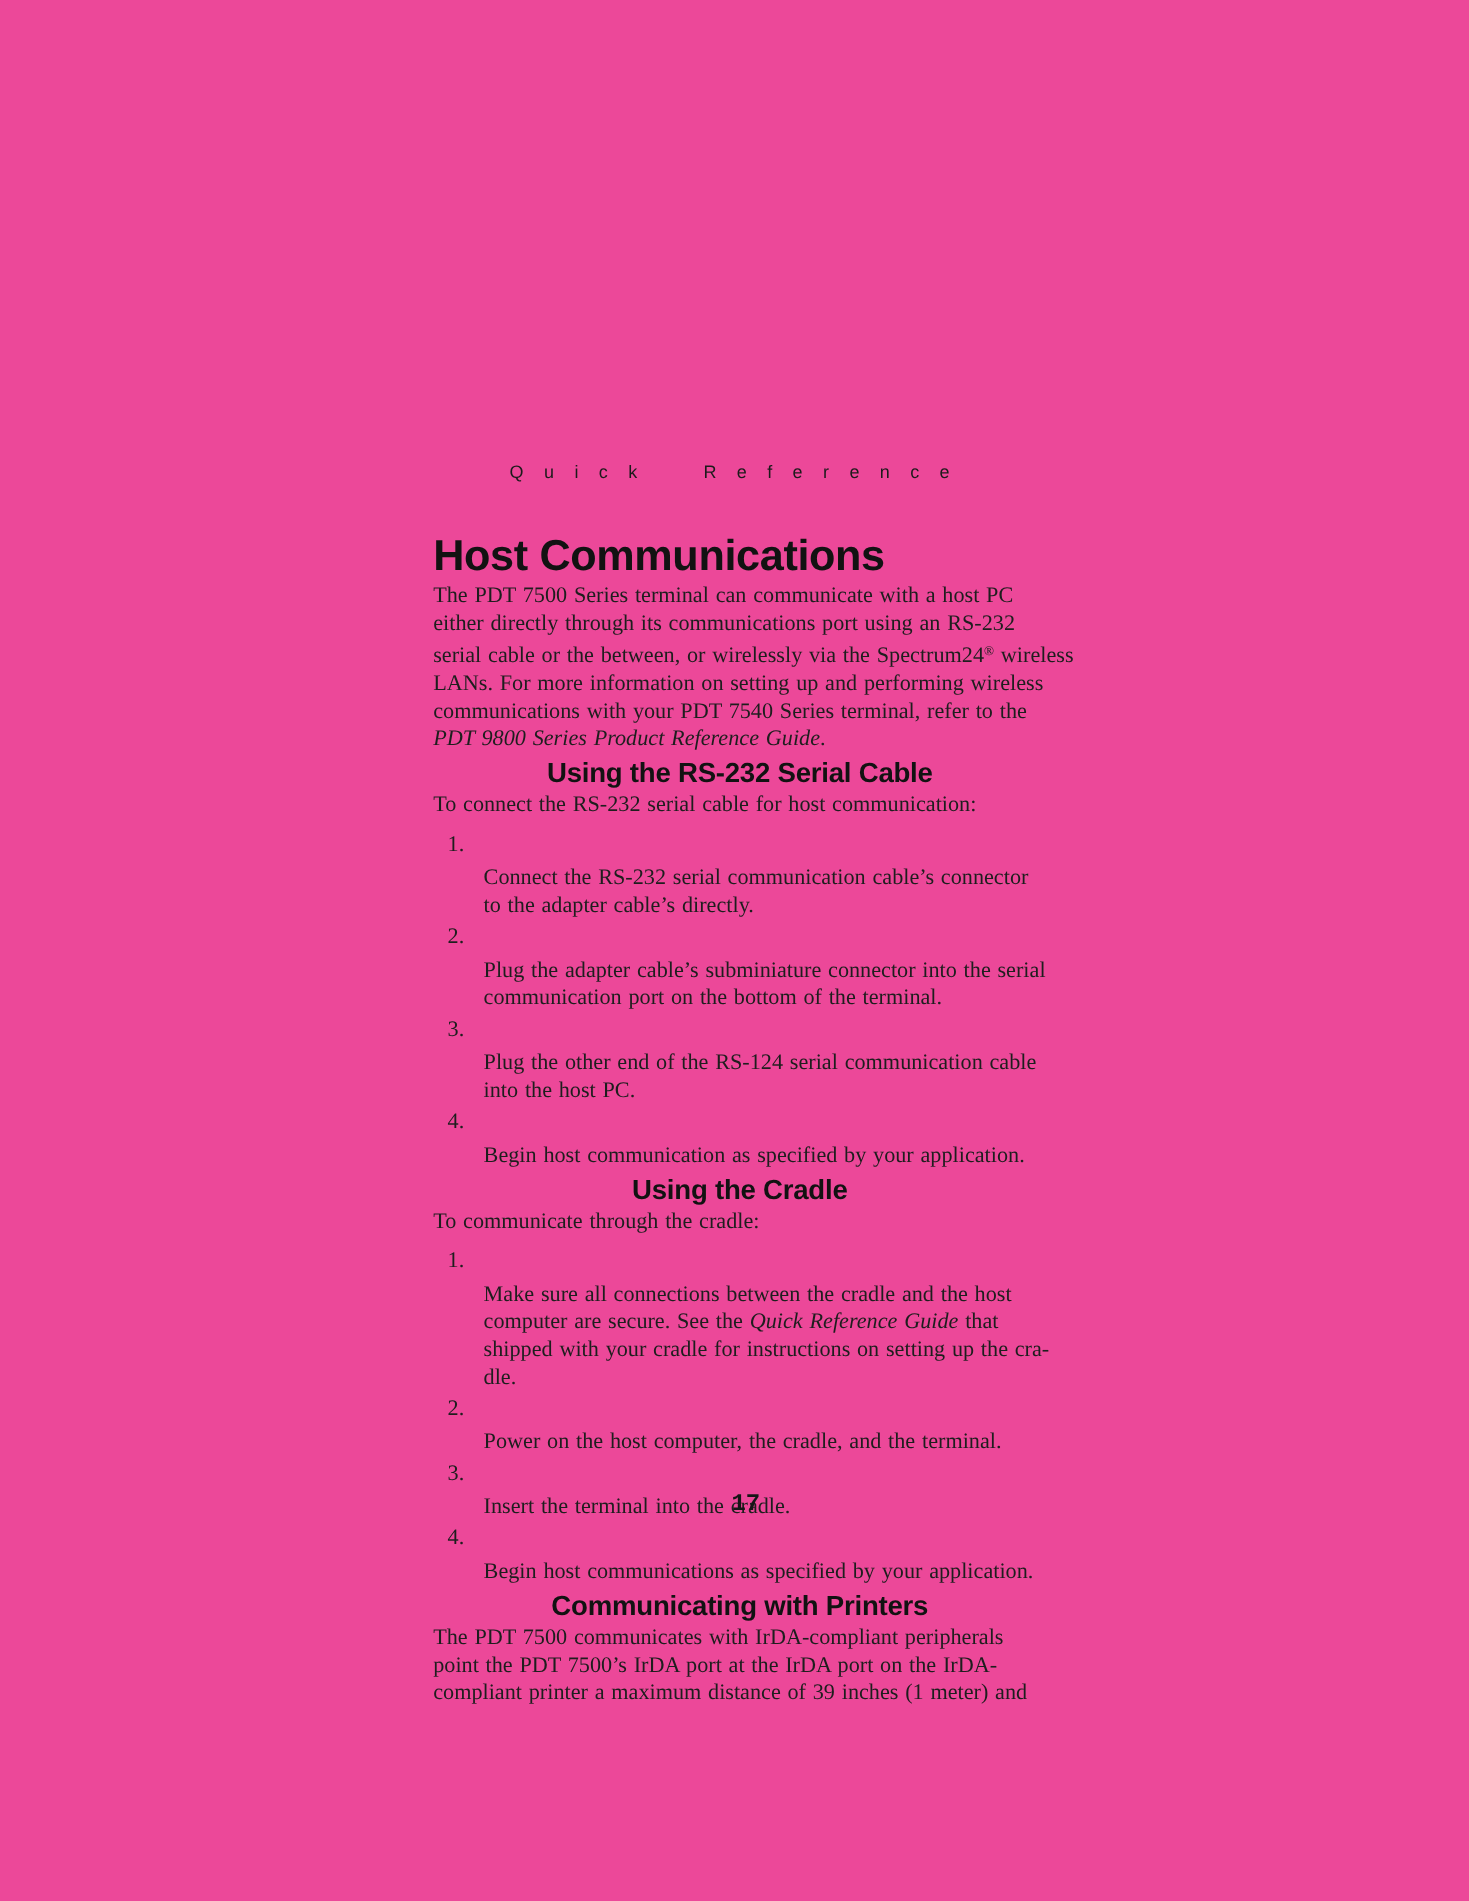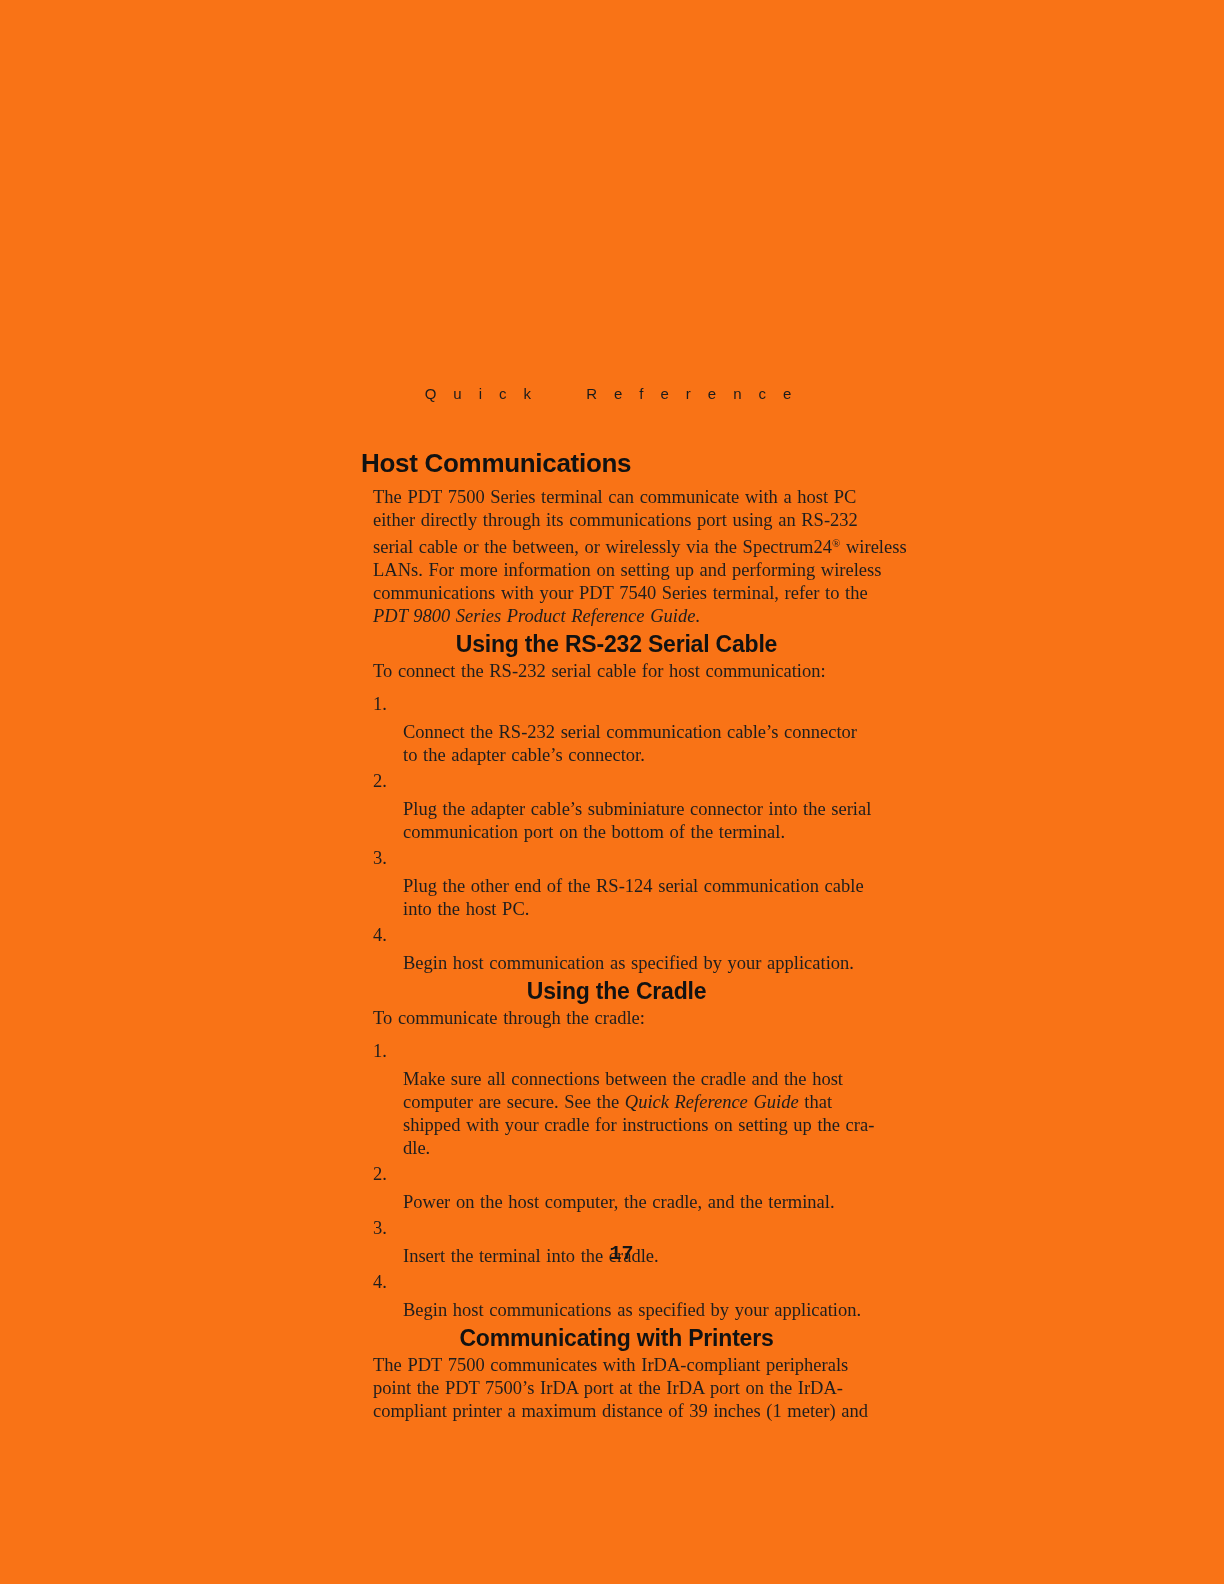--- a/index.html
+++ b/index.html
@@ -1,21 +1,21 @@
 <!DOCTYPE html>
 <html><head>
 <meta charset="utf-8">
 <title>Quick Reference — Page 17</title>
 <style>
   html, body { margin: 0; padding: 0; background: #ffffff; }
   .page {
     position: relative;
     width: 1224px;
     height: 1584px;
-    background: #f97316;
+    background: #ec4899;
     font-family: "Liberation Serif", serif;
     color: #1e1e1e;
     overflow: hidden;
   }
   .running-head {
     position: absolute;
     top: 384px;
     left: 361px;
     width: 511px;
     text-align: center;
@@ -32,39 +32,39 @@
     left: 361px;
     top: 449px;
     width: 511px;
     font-size: 18.5px;
     line-height: 23px;
     word-spacing: 1px;
   }
   .content h1 {
     font-family: "Liberation Sans", sans-serif;
     font-weight: 700;
-    font-size: 26px;
+    font-size: 36px;
     line-height: 28px;
     letter-spacing: -0.3px;
     word-spacing: 0;
     color: #121212;
     margin: 0 0 9px 0;
   }
   .content h2 {
     font-family: "Liberation Sans", sans-serif;
     font-weight: 700;
     font-size: 23px;
     line-height: 24px;
     letter-spacing: -0.2px;
     word-spacing: 0;
     color: #121212;
     margin: 4px 0 2px 0;
     text-align: center;
   }
-  .para { margin: 4px 0 0 12px; }
+  .para { margin: 4px 0 0 0; }
   .line { white-space: nowrap; }
   .ol { margin: 10px 0 4px 0; }
   .li { display: flex; }
   .li + .li { margin-top: 3px; }
   .li-num { flex: none; width: 30px; margin-left: 12px; }
   .li-text { flex: none; margin-top: 28px; }
   .it { font-style: italic; }
   .sup { font-size: 11px; vertical-align: 6px; word-spacing: 0; }
   .page-number {
     position: absolute;
@@ -98,21 +98,21 @@
       </div>
       <h2>Using the RS-232 Serial Cable</h2>
       <div class="para">
         <div class="line"><span>To connect the RS-232 serial cable for host communication:</span></div>
       </div>
       <div class="ol">
         <div class="li">
           <div class="li-num">1.</div>
           <div class="li-text">
             <div class="line"><span>Connect the RS-232 serial communication cable’s connector</span></div>
-            <div class="line"><span>to the adapter cable’s connector.</span></div>
+            <div class="line"><span>to the adapter cable’s directly.</span></div>
           </div>
         </div>
         <div class="li">
           <div class="li-num">2.</div>
           <div class="li-text">
             <div class="line"><span>Plug the adapter cable’s subminiature connector into the serial</span></div>
             <div class="line"><span>communication port on the bottom of the terminal.</span></div>
           </div>
         </div>
         <div class="li">

